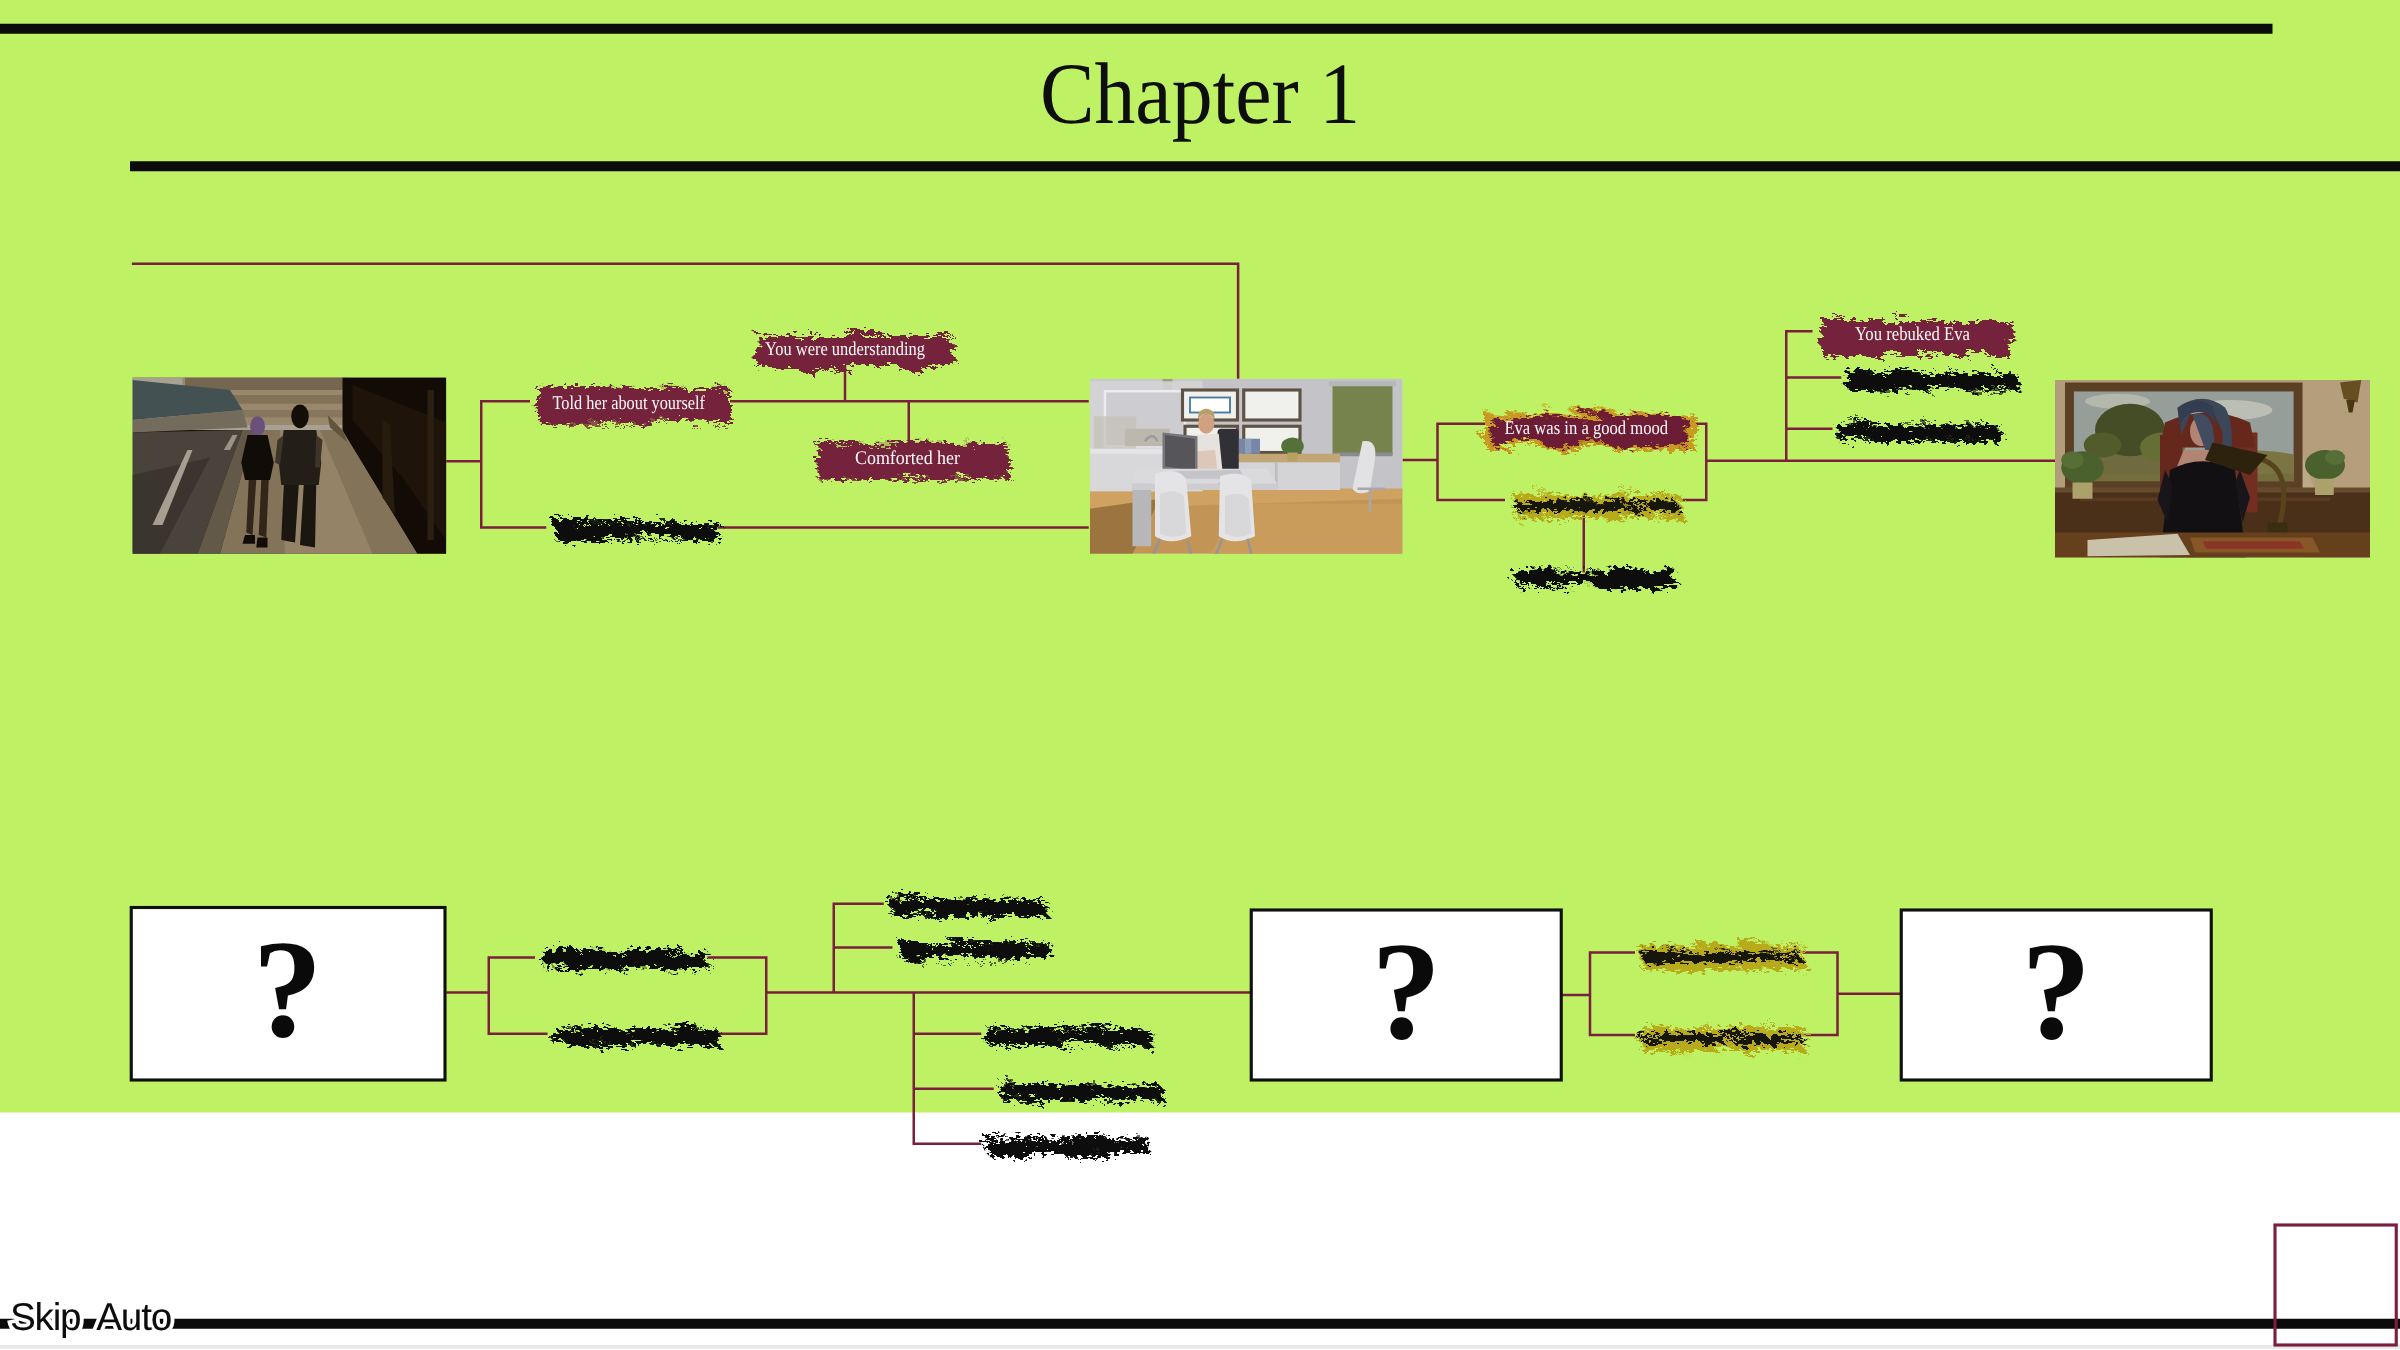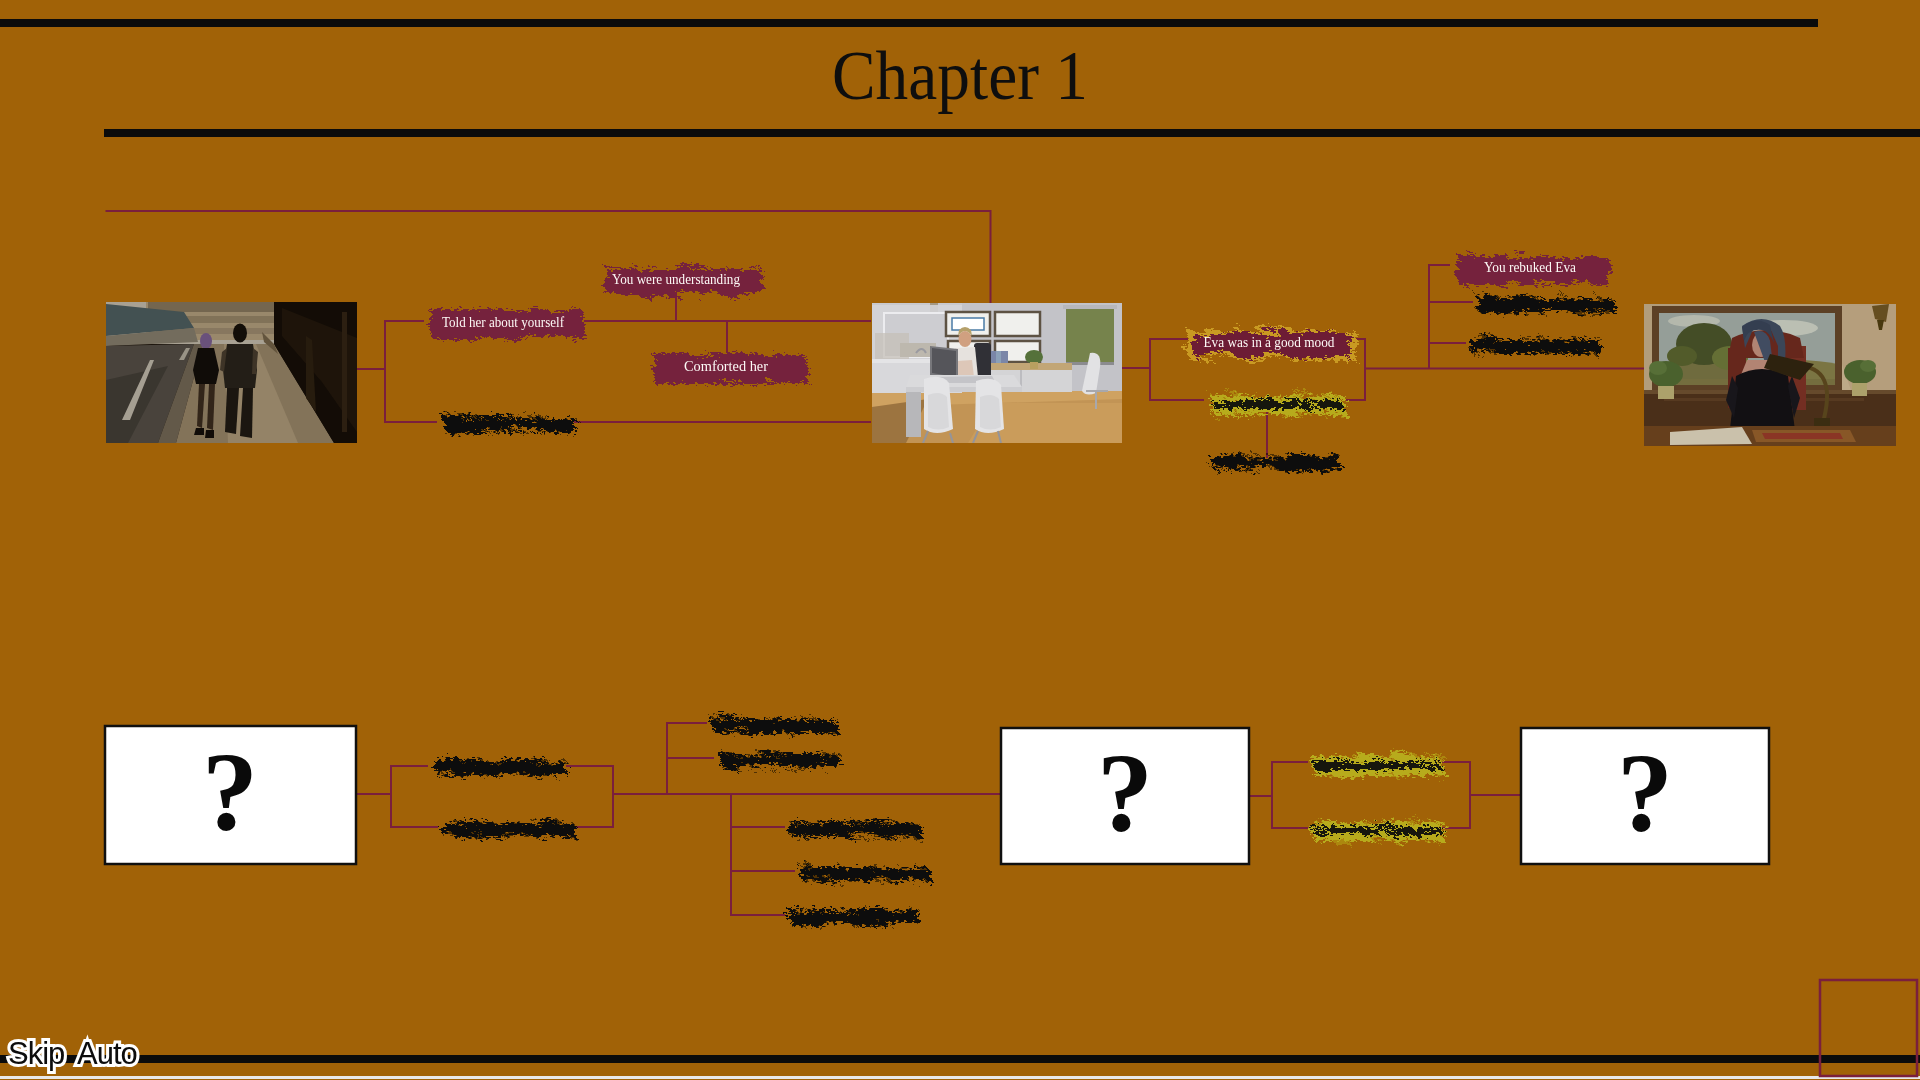--- a/index.html
+++ b/index.html
@@ -1,16 +1,16 @@
 <!DOCTYPE html>
 <html><head>
 <meta charset="utf-8">
 <style>
 html,body{margin:0;padding:0;background:#ffffff;width:1920px;height:1080px;overflow:hidden}
-#stage{position:relative;width:1920px;height:1080px;background:#a16207;font-family:"Liberation Serif",serif;-webkit-font-smoothing:antialiased}
+#stage{position:relative;width:1920px;height:890px;background:#bef264;font-family:"Liberation Serif",serif;-webkit-font-smoothing:antialiased}
 svg{position:absolute;left:0;top:0}
 </style>
 </head>
 <body>
 <div id="stage">
 <svg width="1920" height="1080" viewBox="0 0 1920 1080">
 <defs>
 <filter id="blob1" x="-20%" y="-150%" width="140%" height="400%">
 <feTurbulence type="turbulence" baseFrequency="0.018 0.12" numOctaves="2" seed="11" result="n1"></feTurbulence>
 <feDisplacementMap in="SourceGraphic" in2="n1" scale="14" result="d1"></feDisplacementMap>

